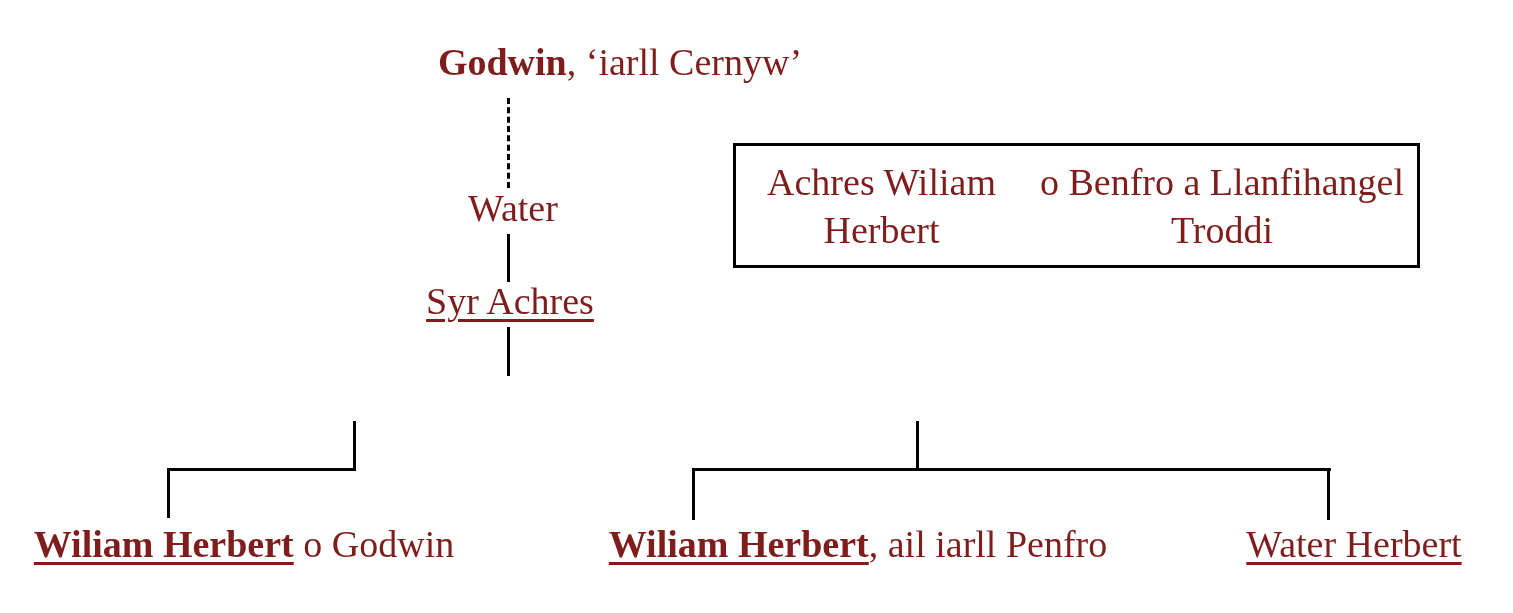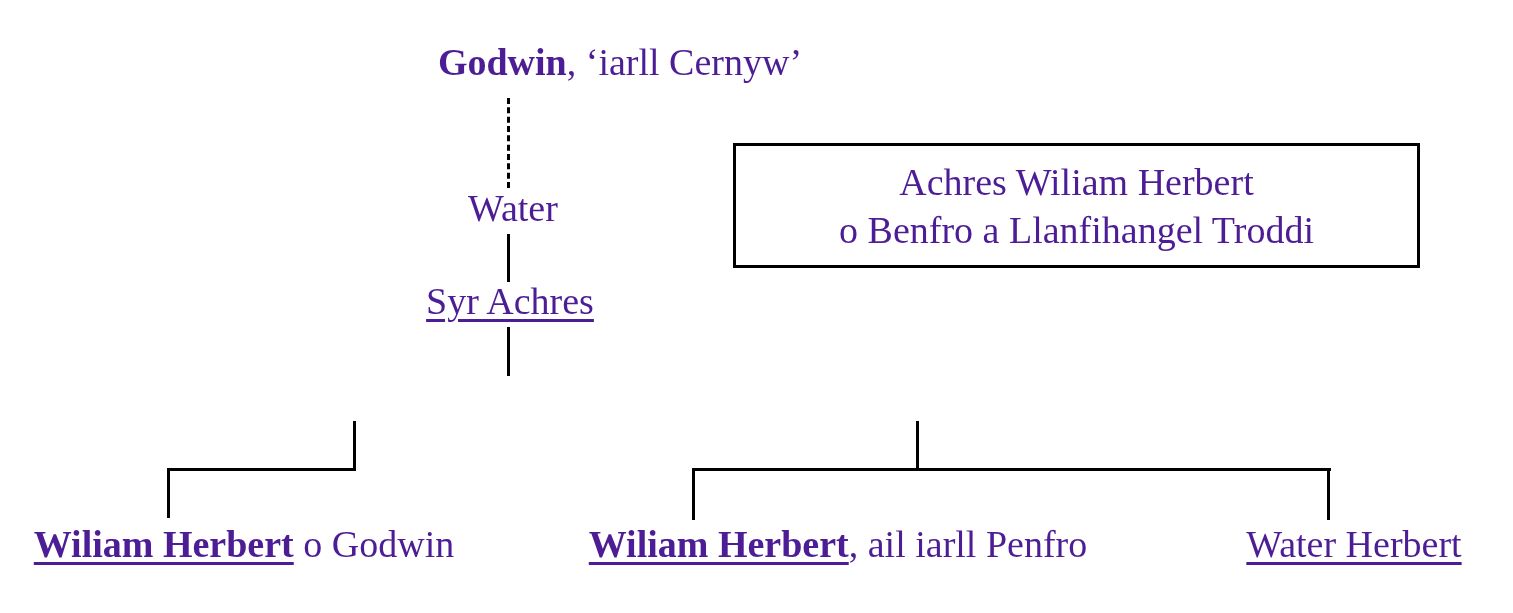--- a/index.html
+++ b/index.html
@@ -1,20 +1,20 @@
 <!DOCTYPE html>
 <html><head>
 <meta charset="utf-8">
 <style>
   html,body{margin:0;padding:0;background:#ffffff;}
   .canvas{
     position:relative;
     width:1513px;height:613px;
     background:#ffffff;
-    color:#4c1d95;
+    color:#7f1d1d;
     font-family:"Liberation Serif", serif;
     font-size:38px;
     overflow:hidden;
   }
   .node{
     position:absolute;
     transform:translateX(-50%);
     white-space:nowrap;
     line-height:1.1;
   }
@@ -29,21 +29,21 @@
     position:absolute;
     width:0;background:none;
     border-left:3px dashed #000;
   }
   .title-box{
     position:absolute;
     left:733px;top:143px;
     width:687px;height:125px;
     border:3px solid #000;
     box-sizing:border-box;
-    display:flex;flex-direction:column;
+    display:flex;
     align-items:center;justify-content:center;
     text-align:center;
     line-height:48px;
   }
 </style>
 </head>
 <body>
 
 <div class="canvas">
 
@@ -72,21 +72,21 @@
 
   <div class="line" style="left:916px;top:421px;width:3px;height:49px"></div>
   <div class="line" style="left:692px;top:468px;width:639px;height:3px"></div>
   <div class="line" style="left:692px;top:468px;width:3px;height:52px"></div>
   <div class="line" style="left:1327px;top:468px;width:3px;height:52px"></div>
 
   <div class="node" style="left:244px;top:524px">
     <b class="u">Wiliam Herbert</b><span> o Godwin</span>
   </div>
 
-  <div class="node" style="left:838px;top:524px">
+  <div class="node" style="left:858px;top:524px">
     <b class="u">Wiliam Herbert</b><span>, ail iarll Penfro</span>
   </div>
 
   <div class="node" style="left:1354px;top:524px">
     <span class="u">Water Herbert</span>
   </div>
 
   <div class="title-box">
     <span>Achres Wiliam Herbert</span>
     <span>o Benfro a Llanfihangel Troddi</span>

